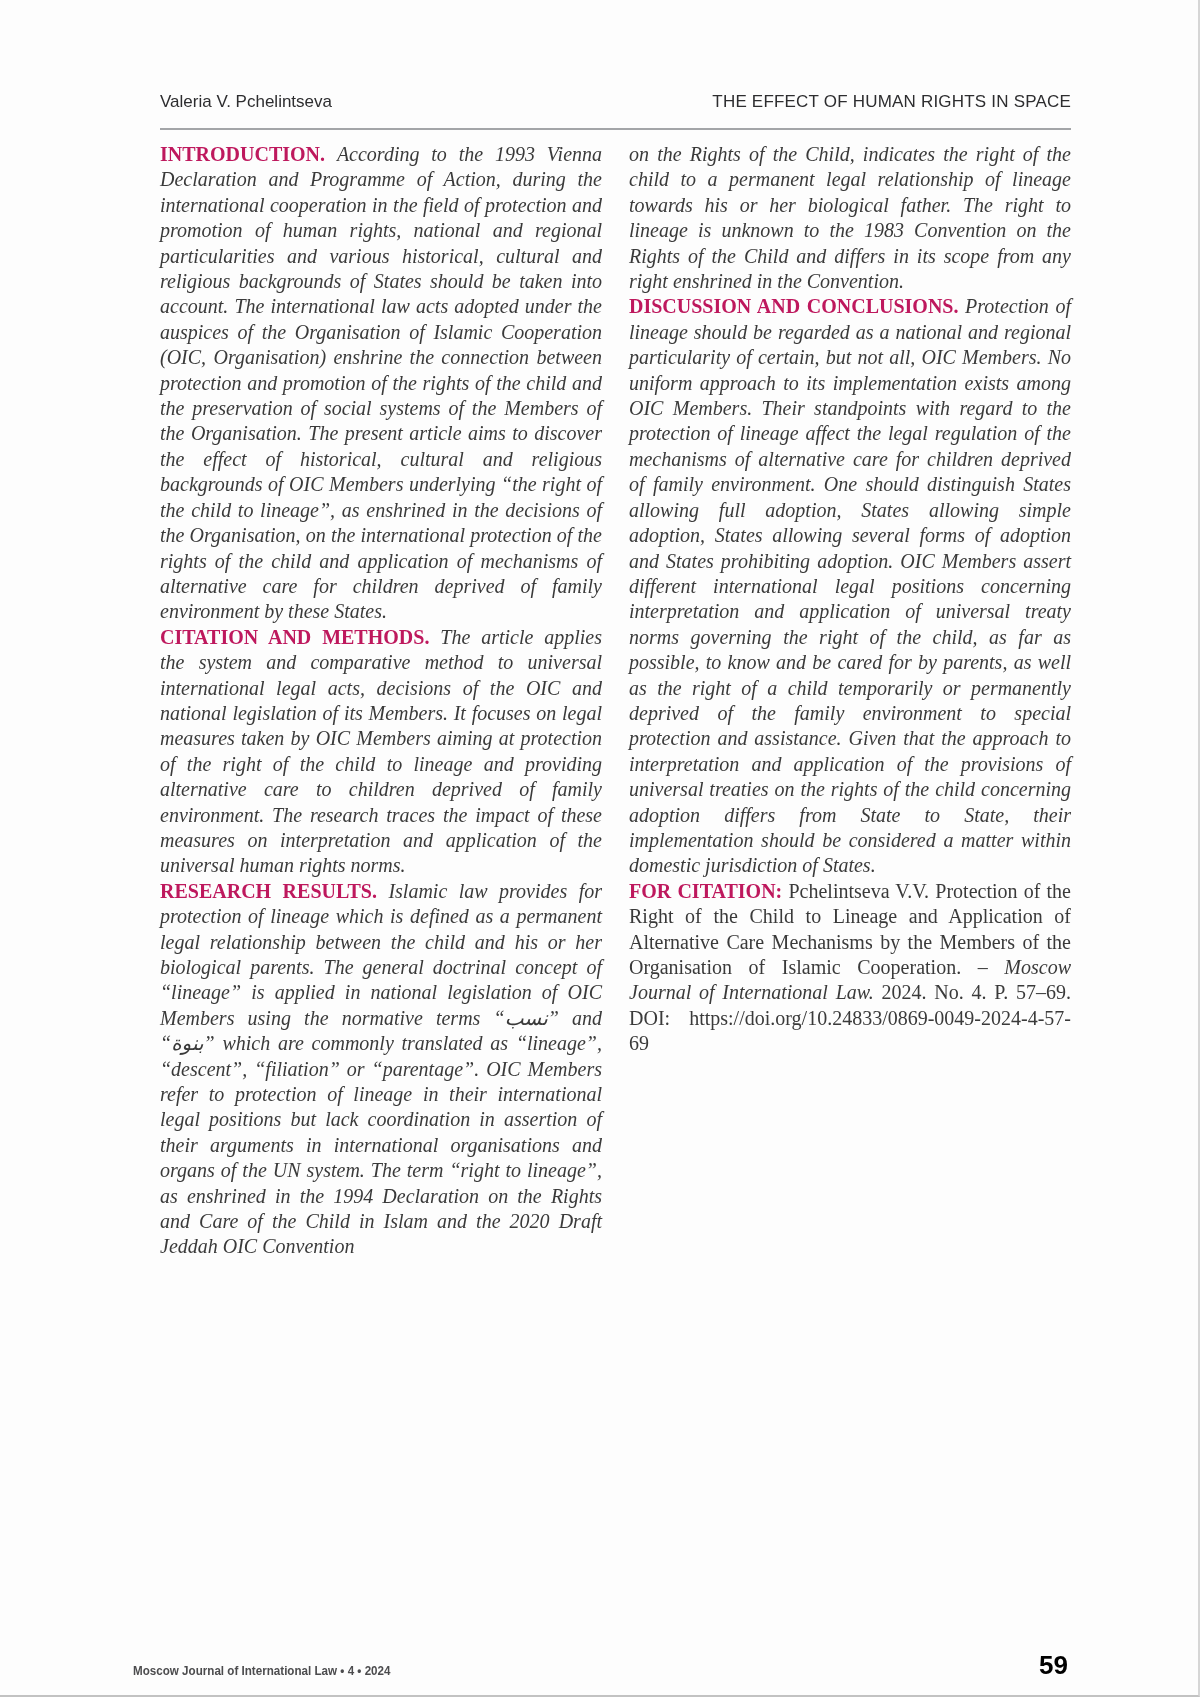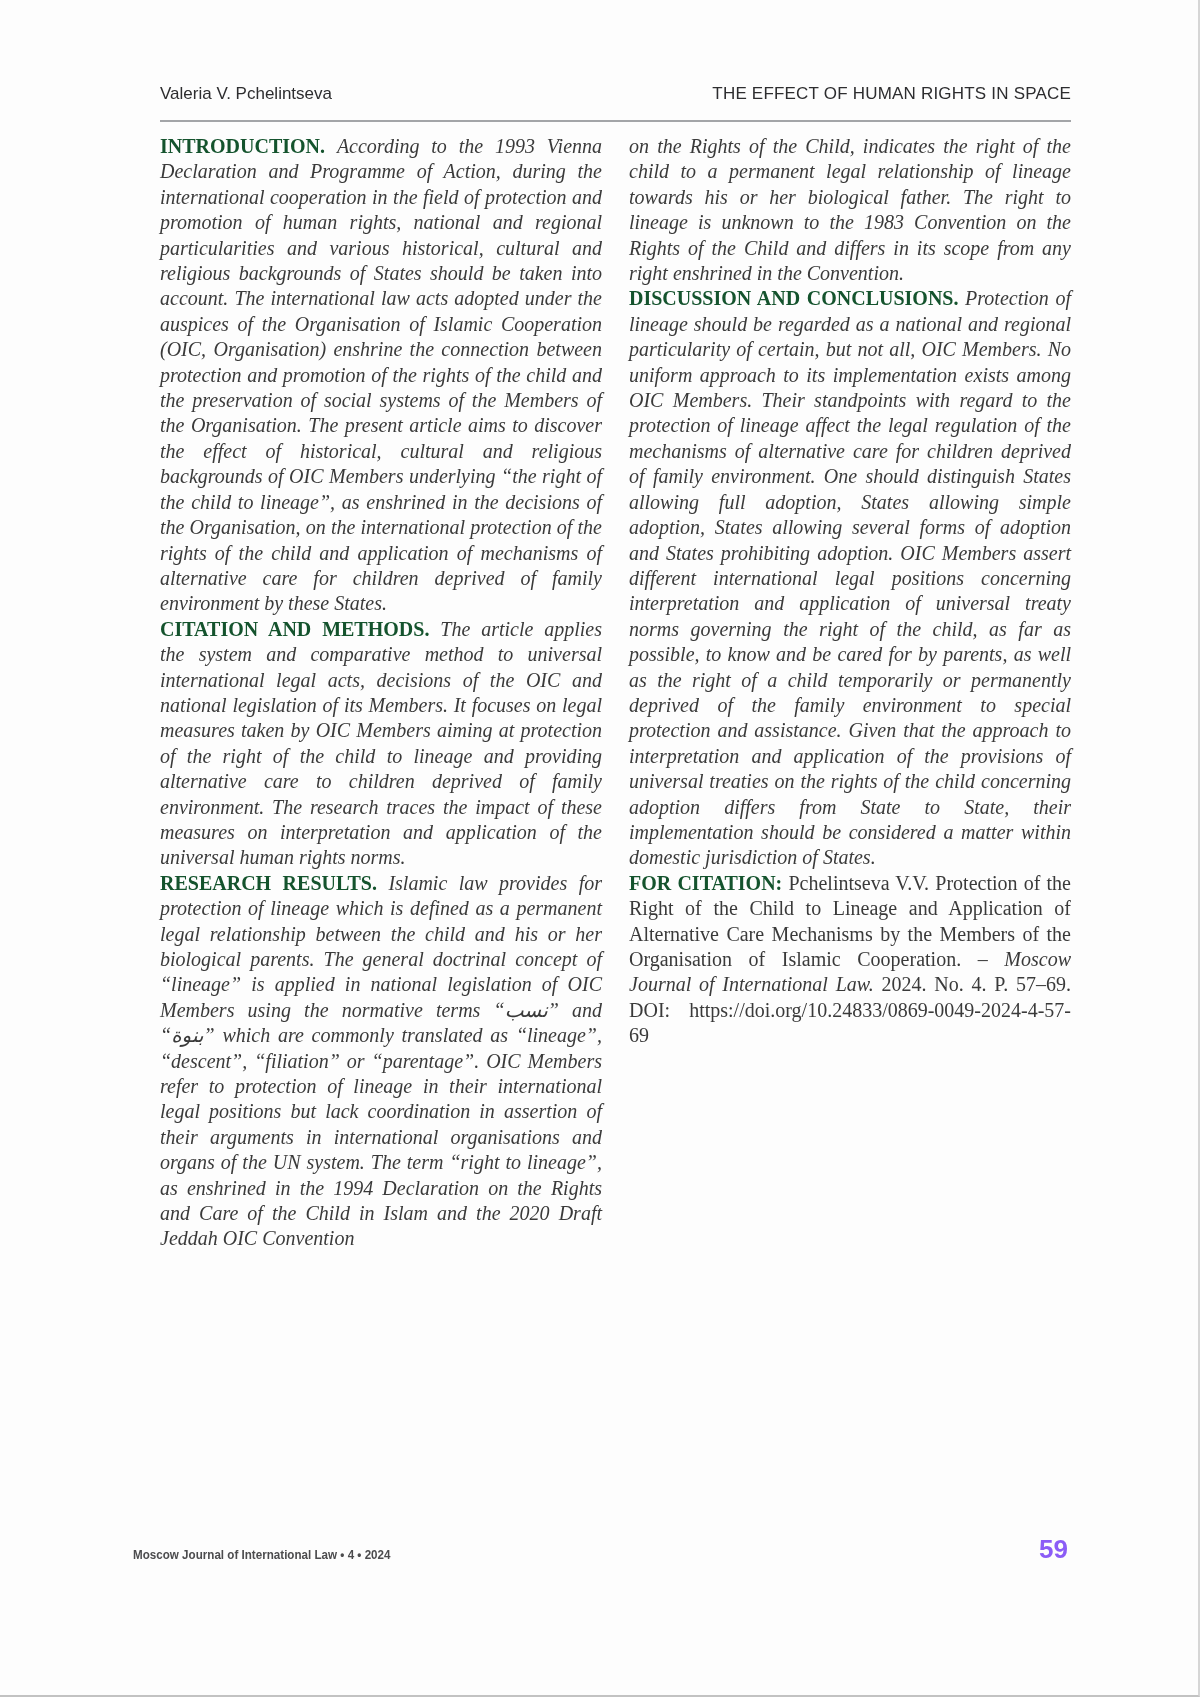--- a/index.html
+++ b/index.html
@@ -9,21 +9,21 @@
     height: 1697px;
     background: #fdfdfd;
     font-family: "Liberation Serif", serif;
     color: #3a3a3a;
     box-sizing: border-box;
     border-right: 2px solid #d6d6d6;
     border-bottom: 2px solid #c2c2c2;
     overflow: hidden;
   }
   .header {
-    margin: 0 127px 0 160px;
+    margin: 8px 127px 0 160px;
     padding-top: 84px;
     padding-bottom: 16px;
     border-bottom: 2px solid #a3a5a8;
     display: flex;
     justify-content: space-between;
     align-items: baseline;
     font-family: "Liberation Sans", sans-serif;
     font-size: 17px;
     color: #2d2d2f;
   }
@@ -38,47 +38,47 @@
     font-size: 20px;
     line-height: 25.4px;
     text-align: justify;
     hyphens: auto;
     -webkit-hyphens: auto;
   }
   .col p { margin: 0; }
   .runin {
     font-weight: bold;
     font-style: normal;
-    color: #14532d;
+    color: #be185d;
   }
   .itxt { font-style: italic; }
   .roman { font-style: normal; }
   .sp { margin-top: 26px; }
   .footer {
     position: absolute;
     left: 133px;
     right: 130px;
-    top: 1536px;
+    top: 1652px;
     display: flex;
     justify-content: space-between;
     align-items: flex-end;
   }
   .footer-journal {
     font-family: "Liberation Sans", sans-serif;
     font-size: 12.5px;
     font-weight: bold;
     color: #4c4c4e;
     transform: scaleX(0.93);
     transform-origin: left bottom;
   }
   .page-number {
     font-family: "Liberation Sans", sans-serif;
     font-size: 26px;
     font-weight: bold;
-    color: #8b5cf6;
+    color: #000000;
     line-height: 1;
   }
 </style>
 </head>
 <body>
 
 <div class="page">
 
   <div class="header">
     <span>Valeria V. Pchelintseva</span>

